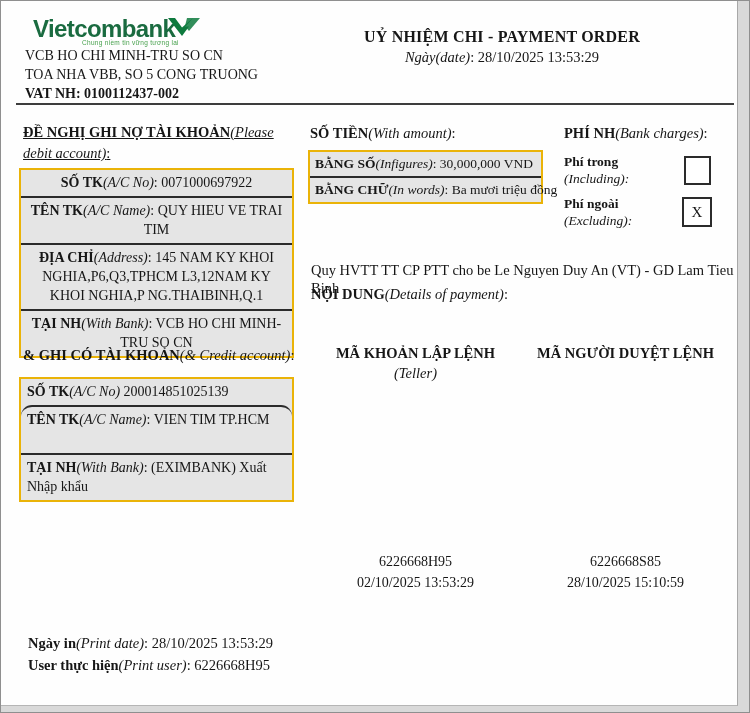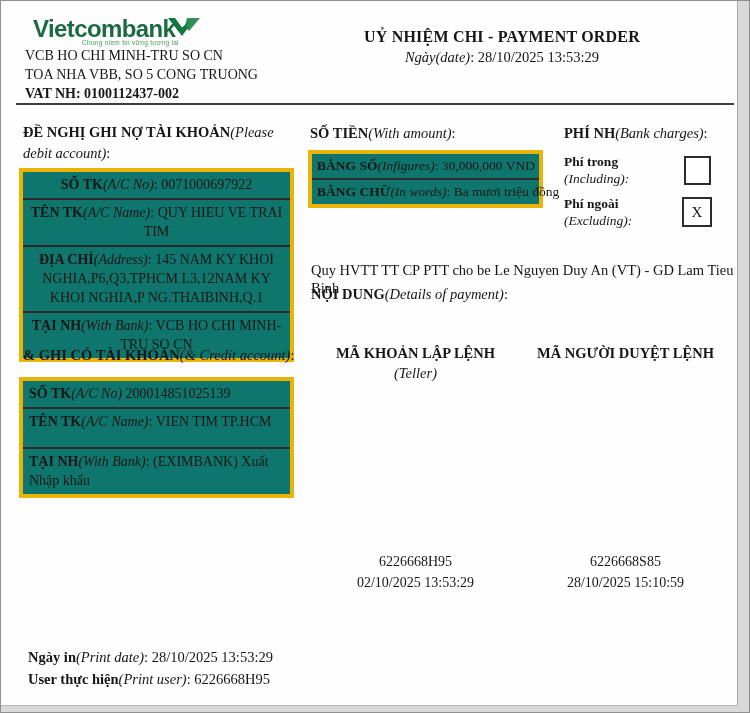--- a/index.html
+++ b/index.html
@@ -22,21 +22,21 @@
   }
   .tagline{
     font-family:"Liberation Sans","DejaVu Sans",sans-serif;
     font-size:6.5px;color:var(--tagline-green,#46a04c);letter-spacing:0.3px;
   }
   .branch{font-size:14px;line-height:19px;}
   .doc-title{font-size:16px;font-weight:bold;text-align:center;letter-spacing:0.2px;}
   .doc-date{font-size:14.5px;text-align:center;}
   .rule{border-top:2px solid #3d3d3d;height:0;}
   .sec-title{font-size:14.5px;line-height:21px;}
-  .tbl{position:absolute;border:4px solid #eab308;background:#0f766e;box-sizing:border-box;}
+  .tbl{position:absolute;border:2px solid #eab308;background:#e5e5e5;box-sizing:border-box;}
   .trow{padding:3px 6px 4px;font-size:14px;line-height:19px;border-top:2px solid #2b2b2b;}
   .trow:first-child{border-top:none;}
   .amt .trow{font-size:13.5px;white-space:nowrap;padding:2px 5px 3px;}
   .charge-opt{font-size:13.5px;line-height:17px;}
   .cbx{
     position:absolute;border:2px solid #2b2b2b;background:#fff;box-sizing:border-box;
     display:flex;align-items:center;justify-content:center;font-size:15px;
   }
   .details-text{font-size:14.5px;line-height:17.5px;}
   .sig-head{font-size:14.5px;text-align:center;line-height:20px;}
@@ -60,21 +60,21 @@
       <div>VCB HO CHI MINH-TRU SO CN</div>
       <div>TOA NHA VBB, SO 5 CONG TRUONG</div>
       <div class="b">VAT NH: 0100112437-002</div>
     </div>
 
     <div class="abs doc-title" style="left:351px;top:27px;width:300px;">UỶ NHIỆM CHI - PAYMENT ORDER</div>
     <div class="abs doc-date" style="left:351px;top:48px;width:300px;"><span class="i">Ngày(date)</span><span>: 28/10/2025 13:53:29</span></div>
 
     <div class="abs rule" style="left:15px;top:102px;width:718px;"></div>
 
-    <div class="abs sec-title" style="left:22px;top:121px;width:262px;"><span class="b">ĐỀ NGHỊ GHI NỢ TÀI KHOẢN</span><span class="i">(Please debit account)</span><span>:</span></div>
+    <div class="abs sec-title" style="left:22px;top:121px;width:262px;text-decoration:underline;"><span class="b">ĐỀ NGHỊ GHI NỢ TÀI KHOẢN</span><span class="i">(Please debit account)</span><span>:</span></div>
 
     <div class="tbl" style="left:18px;top:167px;width:275px;text-align:center;">
       <div class="trow"><span class="b">SỐ TK</span><span class="i">(A/C No)</span><span>: 0071000697922</span></div>
       <div class="trow"><span class="b">TÊN TK</span><span class="i">(A/C Name)</span><span>: QUY HIEU VE TRAI TIM</span></div>
       <div class="trow"><span class="b">ĐỊA CHỈ</span><span class="i">(Address)</span><span>: 145 NAM KY KHOI NGHIA,P6,Q3,TPHCM L3,12NAM KY KHOI NGHIA,P NG.THAIBINH,Q.1</span></div>
       <div class="trow"><span class="b">TẠI NH</span><span class="i">(With Bank)</span><span>: VCB HO CHI MINH-TRU SO CN</span></div>
     </div>
 
     <div class="abs sec-title" style="left:309px;top:122px;"><span class="b">SỐ TIỀN</span><span class="i">(With amount)</span><span>:</span></div>
 
@@ -101,40 +101,40 @@
         <span>X</span>
       </div>
 
     <div class="abs sec-title" style="left:310px;top:241px;margin-top:42px;"><span class="b">NỘI DUNG</span><span class="i">(Details of payment)</span><span>:</span></div>
     <div class="abs details-text" style="left:310px;top:261px;width:442px;">Quy HVTT TT CP PTT cho be Le Nguyen Duy An (VT) - GD Lam Tieu Binh</div>
 
     <div class="abs sec-title" style="left:22px;top:344px;width:300px;"><span class="b">&amp; GHI CÓ TÀI KHOẢN</span><span class="i">(&amp; Credit account)</span><span>:</span></div>
 
     <div class="tbl" style="left:18px;top:376px;width:275px;">
       <div class="trow"><span class="b">SỐ TK</span><span class="i">(A/C No)</span><span> 200014851025139</span></div>
-      <div class="trow" style="padding-bottom:16px;"><span class="b">TÊN TK</span><span class="i">(A/C Name)</span><span>: VIEN TIM TP.HCM</span></div>
+      <div class="trow" style="padding-bottom:24px;border-radius:11px;"><span class="b">TÊN TK</span><span class="i">(A/C Name)</span><span>: VIEN TIM TP.HCM</span></div>
       <div class="trow"><span class="b">TẠI NH</span><span class="i">(With Bank)</span><span>: (EXIMBANK) Xuất Nhập khẩu</span></div>
     </div>
 
     <div class="abs sig-head" style="left:312px;top:342px;width:205px;">
       <div class="b">MÃ KHOẢN LẬP LỆNH</div>
       <div class="i">(Teller)</div>
     </div>
     <div class="abs sig-head" style="left:522px;top:342px;width:205px;">
       <div class="b">MÃ NGƯỜI DUYỆT LỆNH</div>
     </div>
 
     <div class="abs sig-val" style="left:312px;top:550px;width:205px;">
       <div>6226668H95</div>
       <div>02/10/2025 13:53:29</div>
     </div>
     <div class="abs sig-val" style="left:522px;top:550px;width:205px;">
       <div>6226668S85</div>
       <div>28/10/2025 15:10:59</div>
     </div>
 
-    <div class="abs footer" style="left:27px;top:645px;">
+    <div class="abs footer" style="left:27px;top:631px;">
       <div><span class="b">Ngày in</span><span class="i">(Print date)</span><span>: 28/10/2025 13:53:29</span></div>
       <div><span class="b">User thực hiện</span><span class="i">(Print user)</span><span>: 6226668H95</span></div>
     </div>
 
   </div>
 </div>
 
 </body></html>

